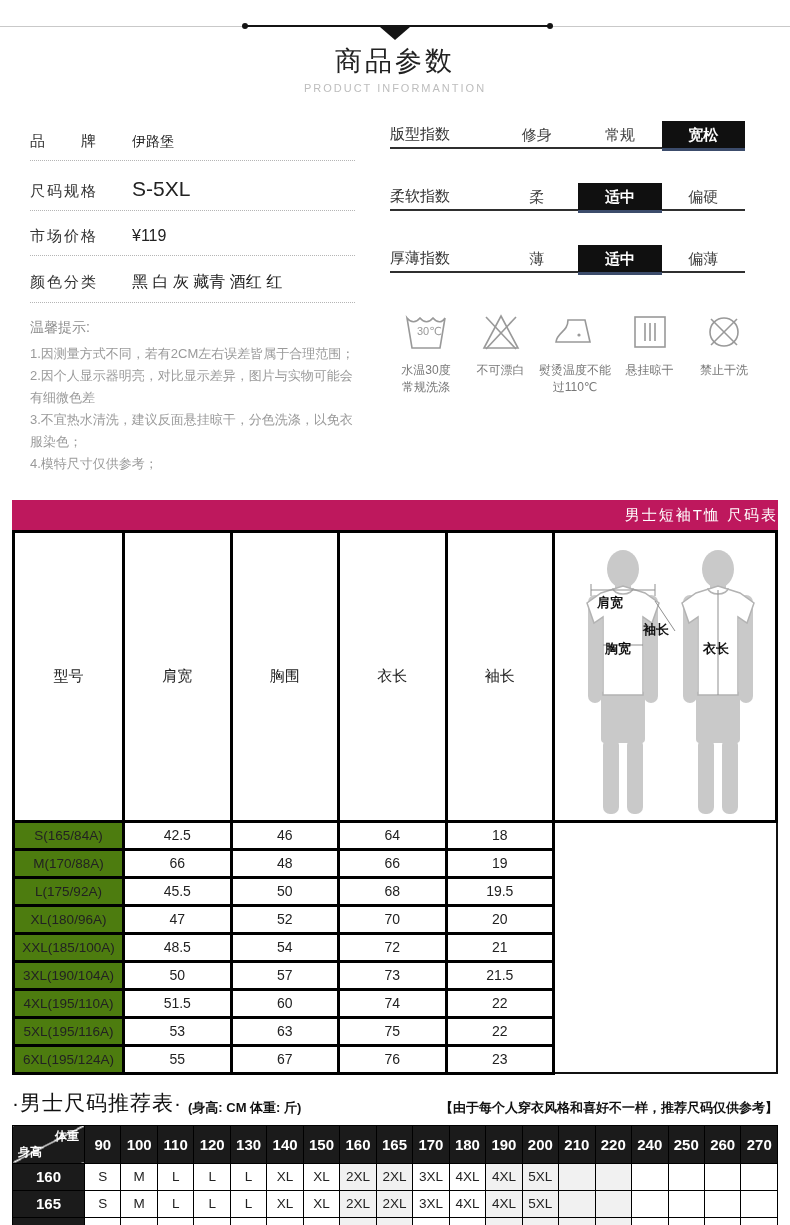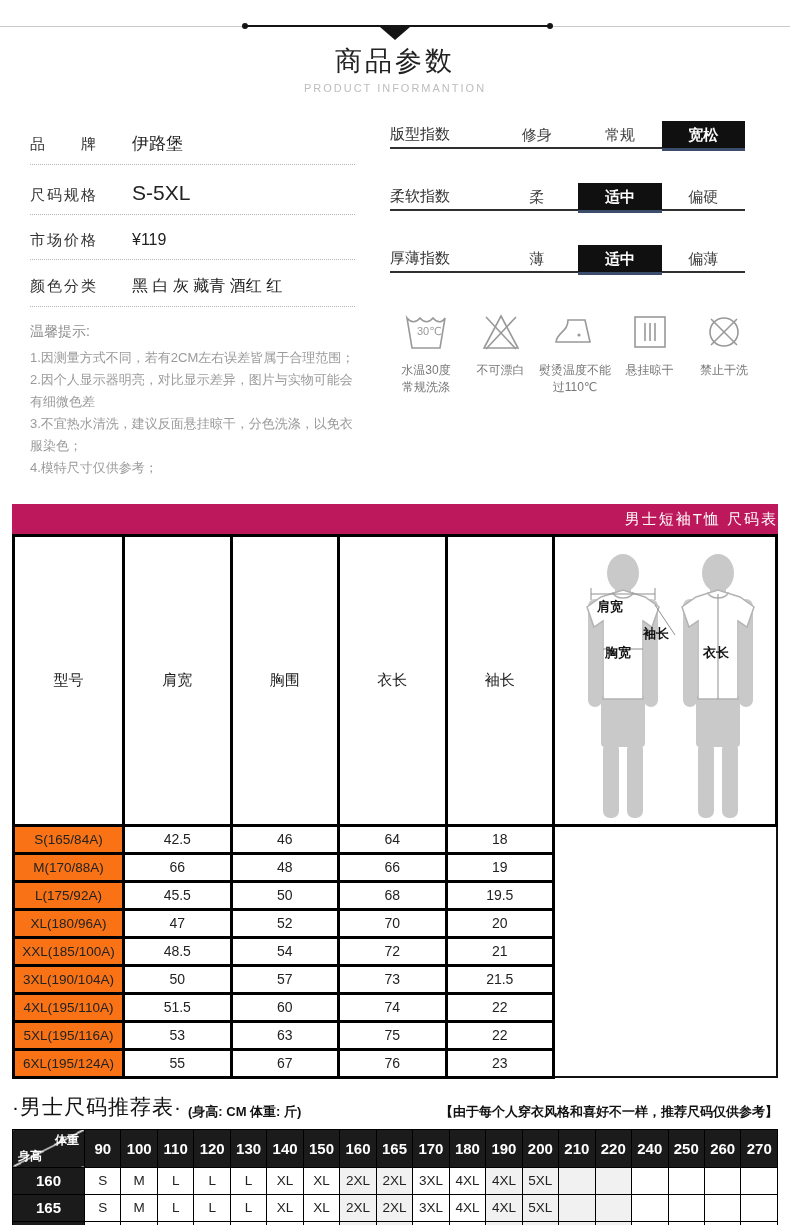--- a/index.html
+++ b/index.html
@@ -23,21 +23,21 @@
     border-top:13px solid #141414;
   }
   .sec-title { margin-top:16px; font-size:27px; letter-spacing:3px; color:#222; font-weight:500; }
   .sec-sub { margin-top:3px; font-size:11px; letter-spacing:2px; color:#bdbdbd; }
   
   .info-wrap { display:flex; padding:28px 30px 0 30px;justify-content:center; }
   .info-left { width:330px; }
   .info-row { display:flex; align-items:baseline; border-bottom:1px dotted #b5b5b5; padding:10px 0 9px 0; margin-bottom:6px; }
   .info-label { display:inline-block; width:66px; font-size:15px; color:#333; text-align:justify; text-align-last:justify; flex:none; }
   .info-value { margin-left:36px; font-size:16px; color:#222; }
-  .info-row:nth-child(1) .info-value { font-size:17px; }
+  .info-row:nth-child(1) .info-value { font-size:14px; }
   .info-row:nth-child(2) .info-value { font-size:21px; }
   .tips { margin-top:16px; }
   .tips-title { font-size:14px; color:#8d8d8d; margin-bottom:6px; }
   .tips-line { font-size:13px; color:#9a9a9a; line-height:1.7; }
   .info-right { flex:1; padding-left:35px; }
   .idx-row { display:flex; align-items:center; border-bottom:2px solid #2f2f2f; margin-bottom:35px; height:27px; width:355px; }
   .idx-label { width:105px; font-size:15px; color:#333; flex:none; }
   .idx-opts { flex:1; display:flex; }
   .idx-opt { flex:1; text-align:center; font-size:15px; color:#444; line-height:27px; height:27px; }
   .idx-opt.active { background:#101010; color:#fff; font-weight:bold; box-shadow:0 3px 0 #3c4c6b; }
@@ -50,21 +50,21 @@
   .size-title-bar {
     background:#be185d; color:#fff; text-align:right; font-size:15px;
     letter-spacing:2px; line-height:30px; height:30px;
   }
   table.size-table { border-collapse:collapse; width:100%; border:2px solid #111; }
   table.size-table th, table.size-table td {
     border:3px solid #000000; text-align:center; font-weight:normal; font-size:14px; color:#222;
   }
   table.size-table thead th { height:36px; font-size:15px; }
   table.size-table tbody tr { height:28px; }
-  table.size-table tbody th { background:#f97316; font-size:13.5px; width:110px; }
+  table.size-table tbody th { background:#4d7c0f; font-size:13.5px; width:110px; }
   .diagram-cell { width:222px; background:#fff; padding:0; vertical-align:top; }
   .dg-label { font:bold 13px "Liberation Sans","DejaVu Sans",sans-serif; fill:#111; }
   
   .rec-section { margin:14px 12px 0 12px; }
   .rec-head { display:flex; align-items:flex-end; margin:2px 0 8px 0; }
   .rec-title { font-size:21px; color:#111; letter-spacing:1px; font-weight:500; }
   .rec-unit { font-size:13px; font-weight:bold; color:#111; margin-left:6px; }
   .rec-note { margin-left:auto; font-size:13px; font-weight:bold; color:#111; }
   table.rec-table { border-collapse:collapse; width:100%; border:1px solid #000; table-layout:fixed; }
   table.rec-table th, table.rec-table td { border:1px solid #000; text-align:center; }

